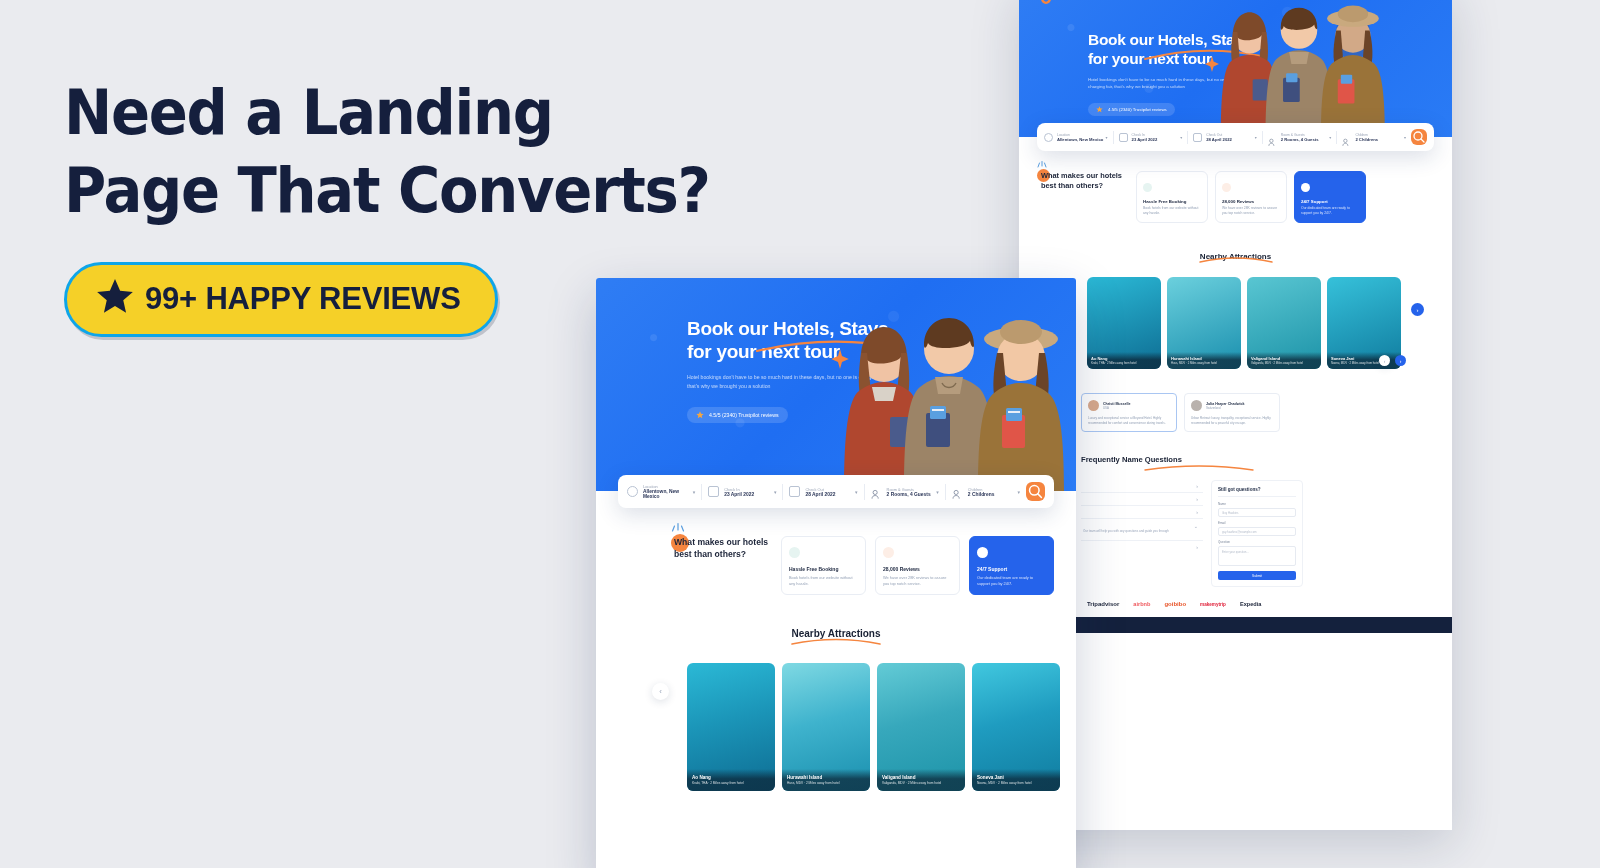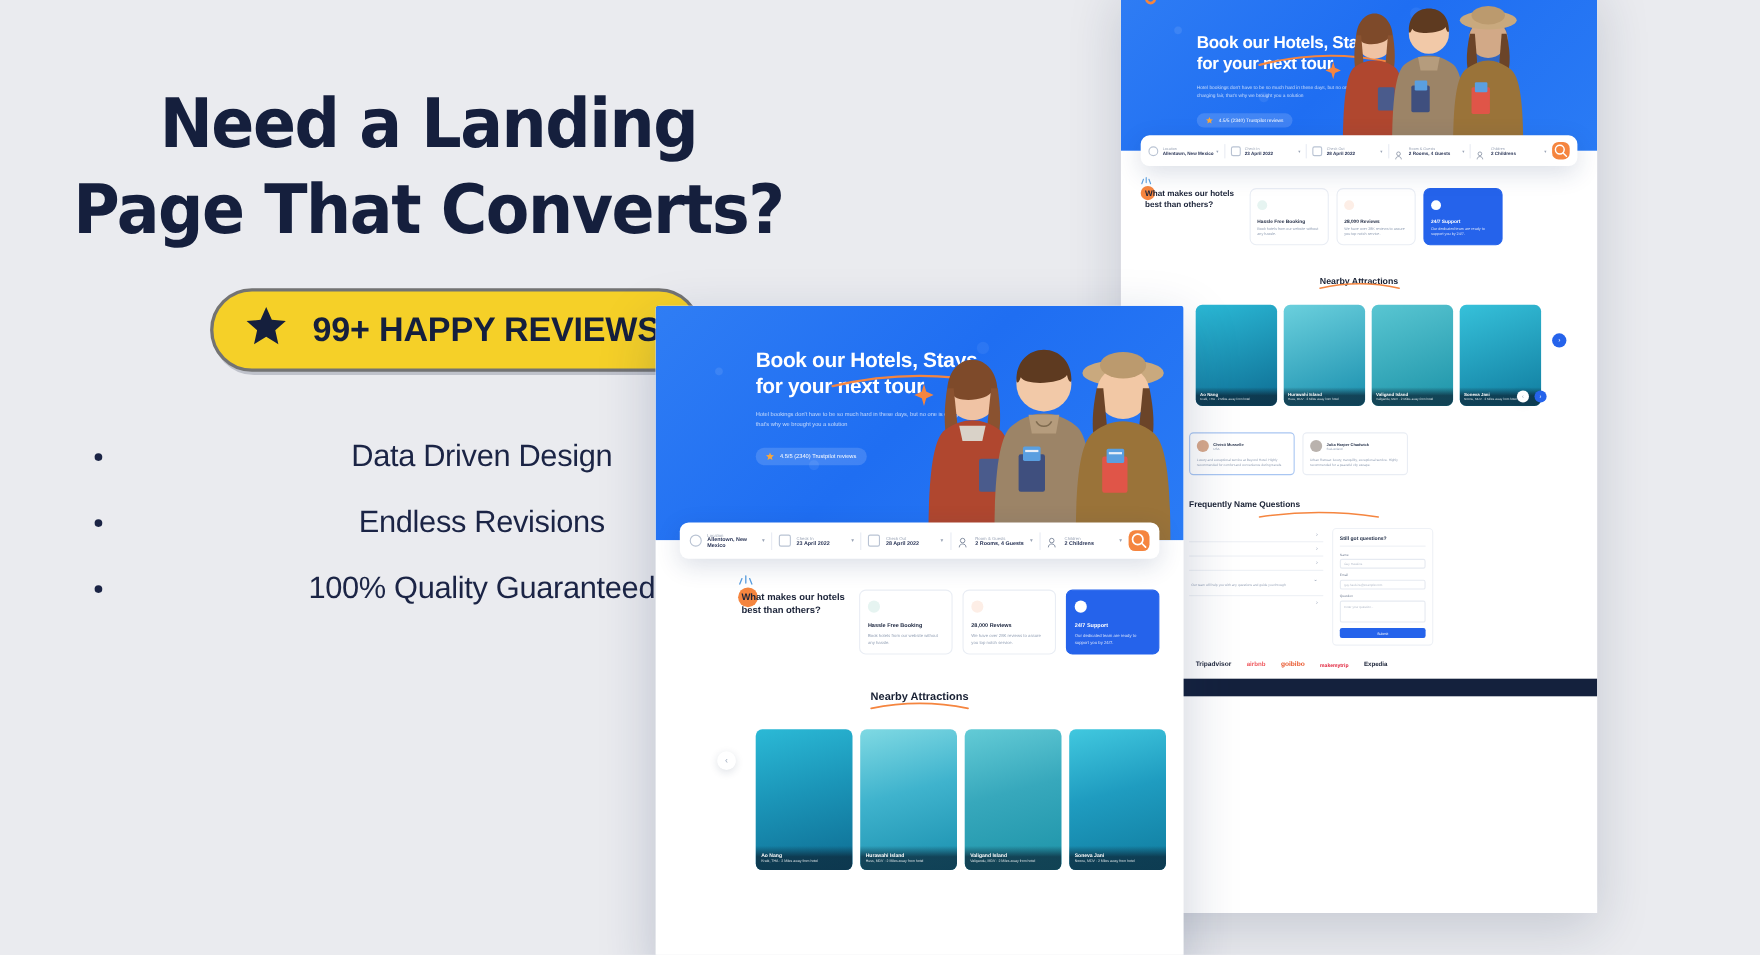--- a/index.html
+++ b/index.html
@@ -5,41 +5,41 @@
   * { box-sizing: border-box; margin: 0; padding: 0; }
   html, body { width: 1600px; height: 868px; }
   body {
     background: #eaebef;
     font-family: "Liberation Sans", sans-serif;
     overflow: hidden;
     position: relative;
   }
 
   
-  .promo { position: absolute; left: 64px; top: 74px; width: 700px; text-align: center; }
+  .promo { position: absolute; left: 64px; top: 74px; width: 700px; }
 
   .headline {
     font-family: "DejaVu Sans", sans-serif;
     font-weight: 700;
     font-size: 62px;
     line-height: 78px;
     letter-spacing: -1.4px;
     color: #151f3d;
     white-space: pre-line;
     transform: scaleX(0.93);
     transform-origin: left top;
   }
 
   .badge {
     margin-top: 32px;
     display: inline-flex;
     align-items: center;
-    gap: 22px;
+    gap: 10px;
     background: #f5d028;
-    border: 3px solid #737373;
+    border: 3px solid #0ea5e9;
     border-radius: 46px;
     padding: 13px 34px 14px 28px;
     box-shadow: 2px 3px 0 rgba(21,31,61,.20);
   }
   .badge .star { flex: none; }
   .badge-label {
     font-size: 31px;
     font-weight: 700;
     letter-spacing: -0.2px;
     color: #151f3d;
@@ -193,25 +193,20 @@
 
   <div class="badge">
     <span class="star">
       <svg width="40" height="38" viewBox="0 0 24 23">
           <path d="M12 0.6l3.1 7.1 7.7.7-5.8 5.1 1.7 7.6L12 17l-6.7 4.1 1.7-7.6L1.2 8.4l7.7-.7z" fill="#151f3d"></path>
         </svg>
     </span>
     <span class="badge-label">99+ HAPPY REVIEWS</span>
   </div>
 
-  <ul class="bullets">
-    <li>Data Driven Design</li>
-    <li>Endless Revisions</li>
-    <li>100% Quality Guaranteed</li>
-  </ul>
 </section>
 
 <section class="mock" id="mock-back">
 
   <div class="mock-hero">
     <div class="navbar">
       <div class="logo-wrap">
         <span class="logo-mark"></span>
         <span class="logo-text">BEYOND HOTEL</span>
       </div>

